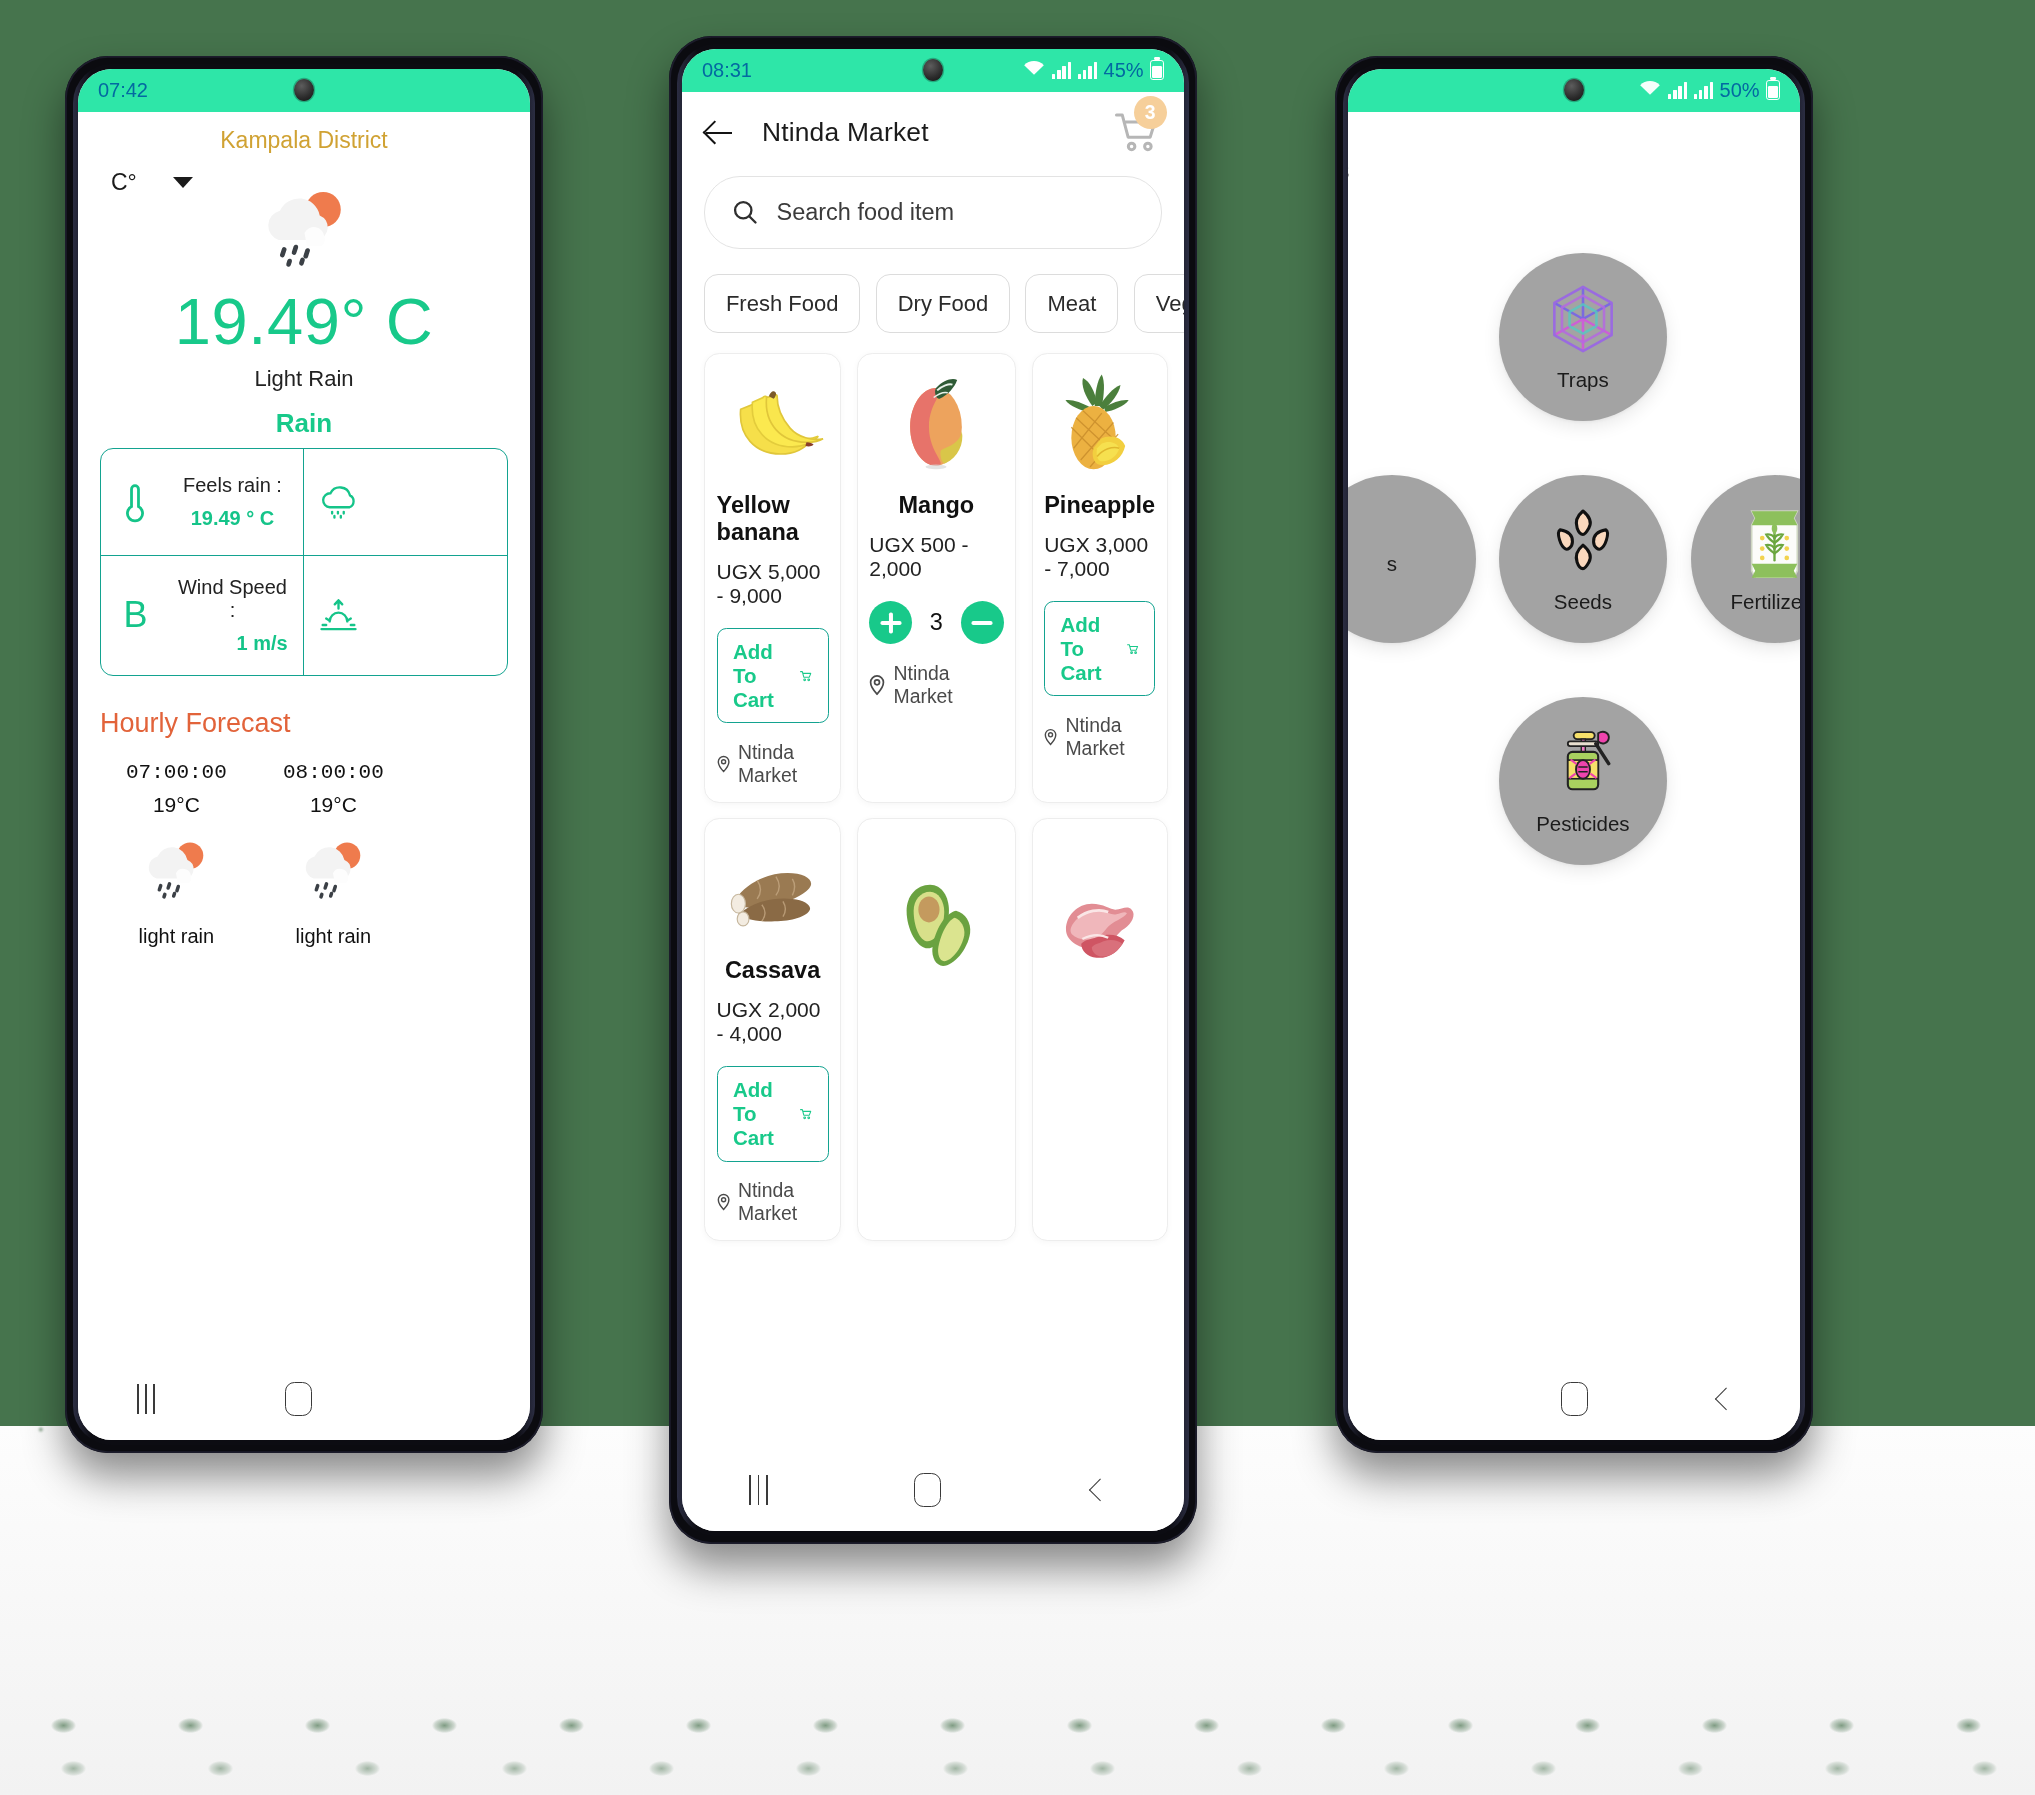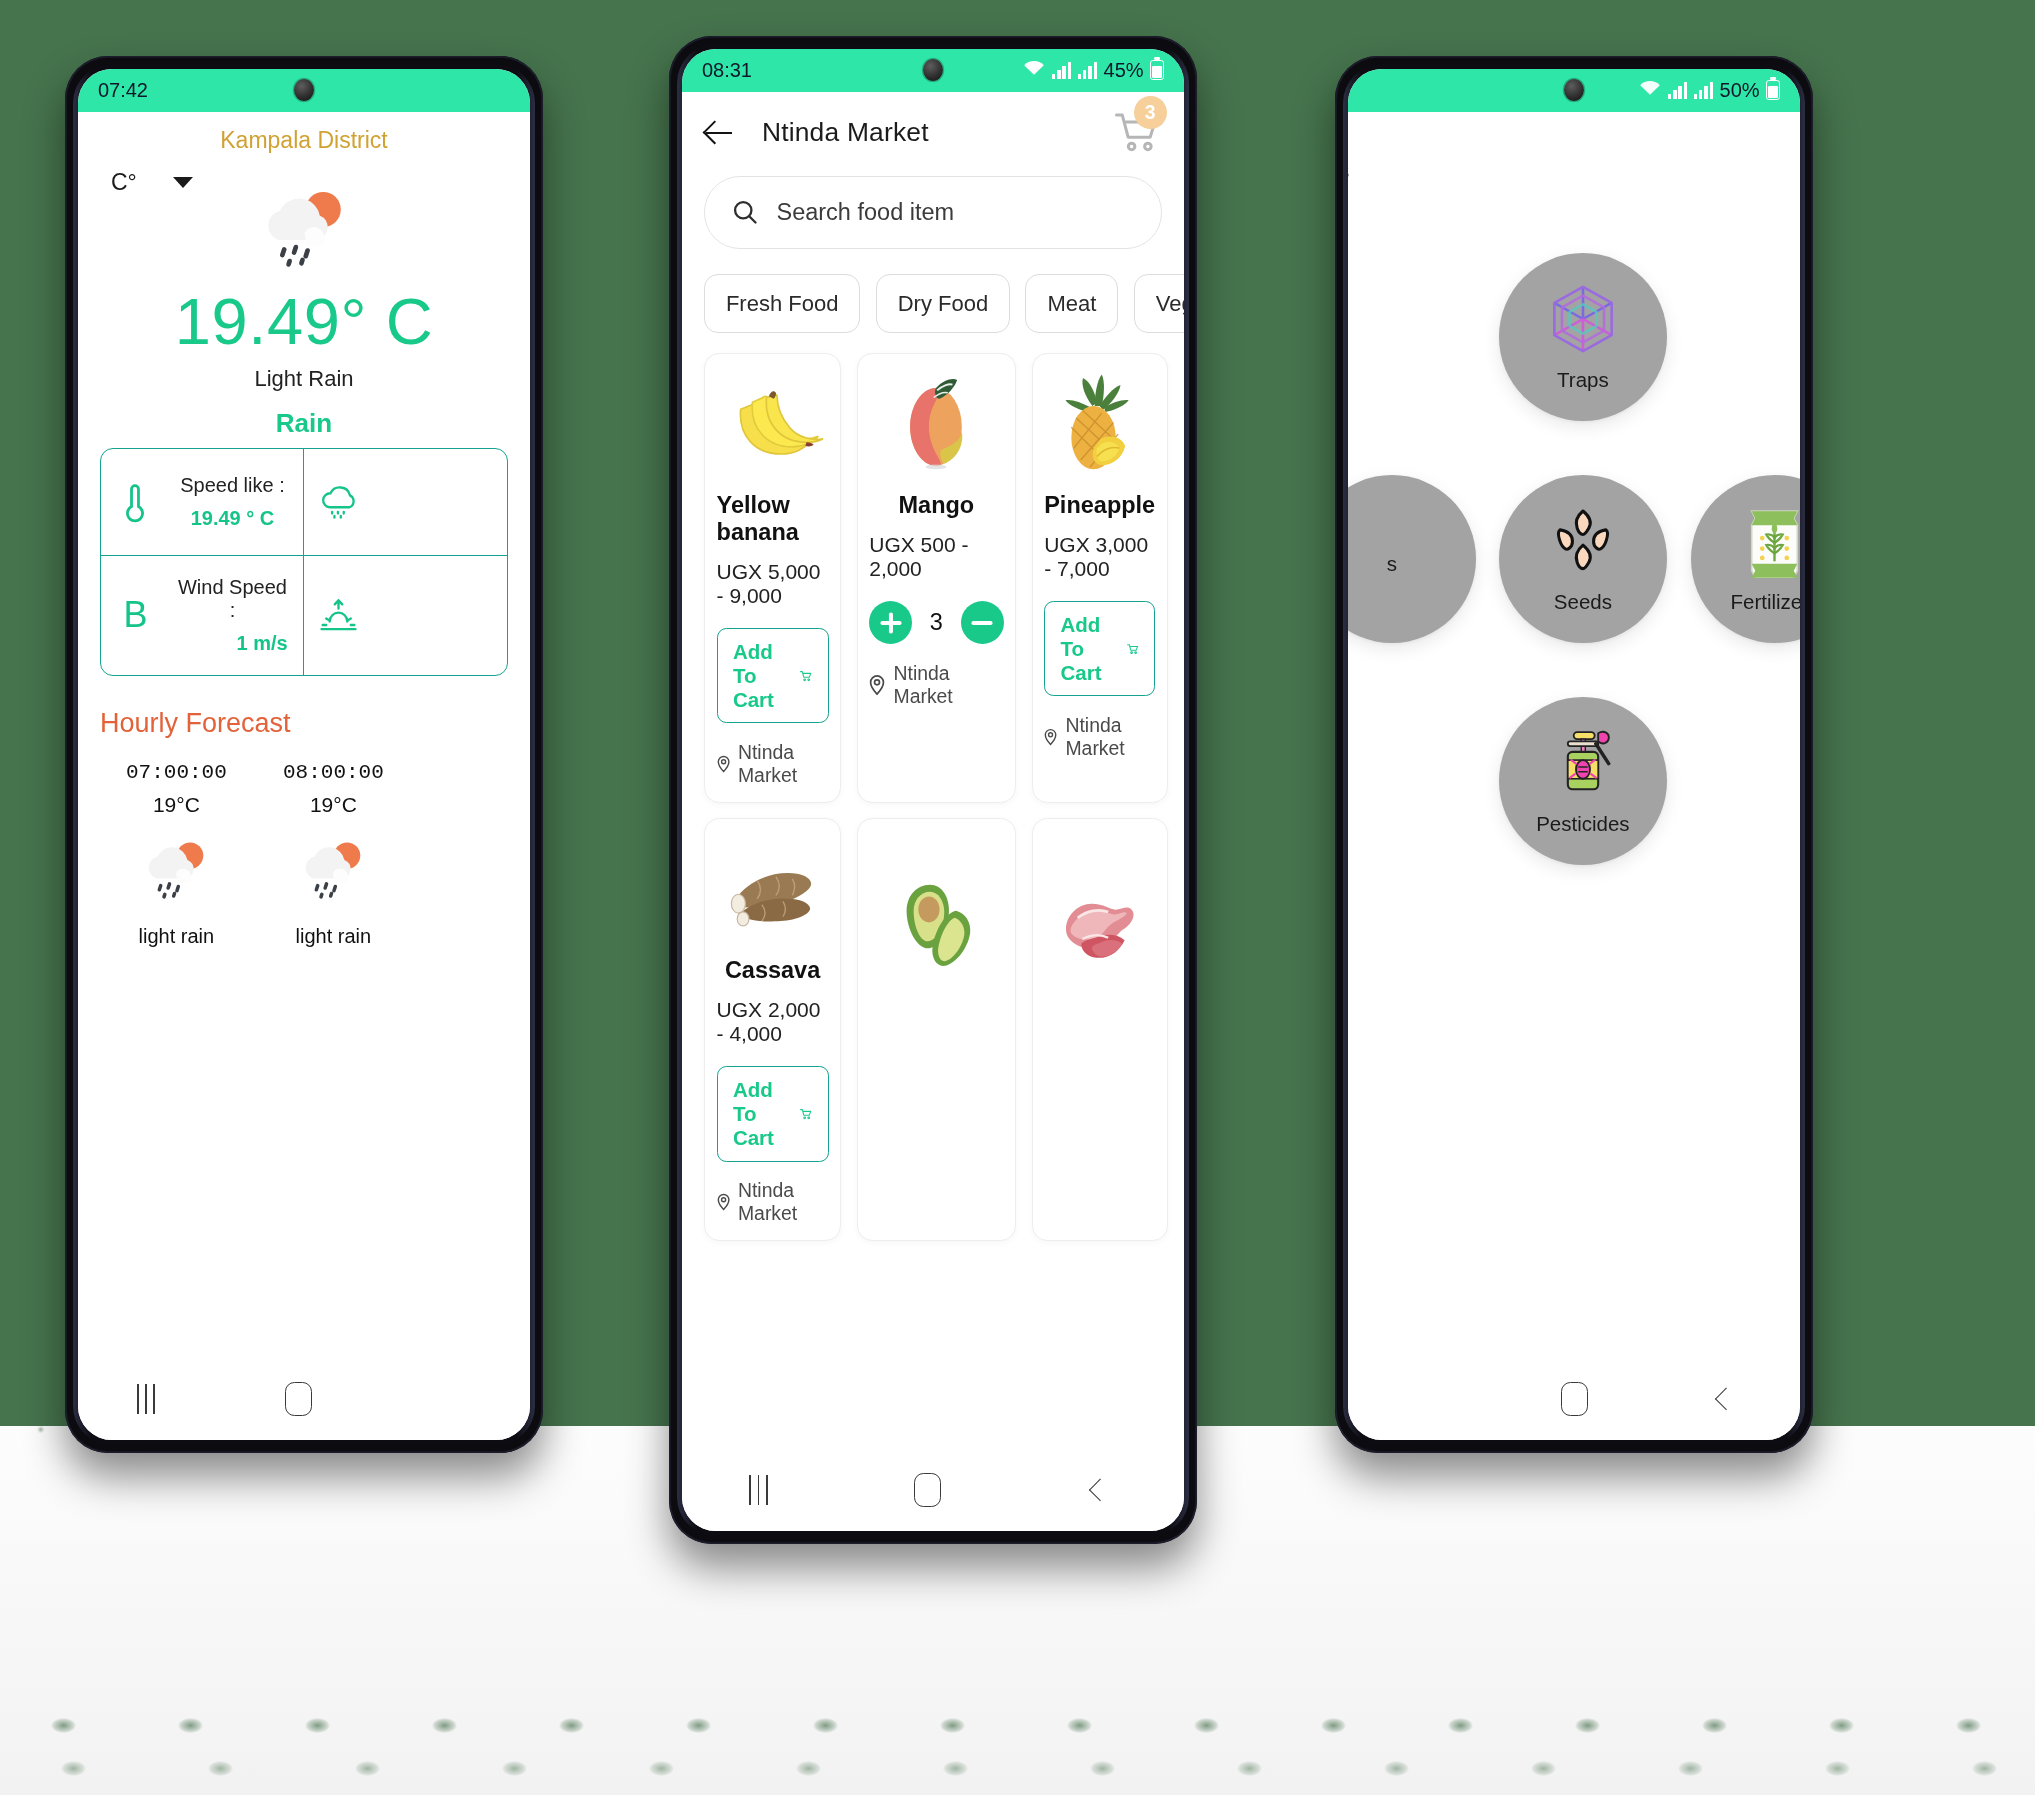--- a/index.html
+++ b/index.html
@@ -69,21 +69,21 @@
 
   
   #phone-left   { width: 478px;  height: 1397px; }
   #phone-right  { width: 478px;  height: 1397px; }
   #phone-center { width: 528px;  height: 1508px; }
 
   
   .statusbar {
     height: 43px; background: #2ee6a8;
     display: flex; align-items: center; justify-content: space-between;
-    padding: 0 20px; color: #0f172a; position: relative;
+    padding: 0 20px; color: #0369a1; position: relative;
     font-size: 20px; font-weight: 500;
   }
   .statusbar .punch {
     position: absolute; left: 50%; top: 50%; transform: translate(-50%,-50%);
     width: 20px; height: 22px; border-radius: 50%;
     background: radial-gradient(circle at 38% 32%, #5d5d5d 0%, #2b2b2b 60%, #111 100%);
     box-shadow: 0 0 0 1.2px rgba(0,0,0,.25);
   }
   .sb-right { display: flex; align-items: center; gap: 6.5px; }
   .ico { display: inline-block; }
@@ -243,21 +243,21 @@
     <div class="cond-main">Rain</div>
 
     <div class="grid-card">
       <div class="gcell">
         <span class="gico">
           <svg width="26" height="43" viewBox="0 0 22 37" fill="none" stroke="#15c489" stroke-width="2.4">
             <path d="M11 4a3 3 0 0 1 3 3v15a6.5 6.5 0 1 1-6 0V7a3 3 0 0 1 3-3z"></path>
           </svg>
         </span>
         <span class="gtext">
-          <span class="glabel" style="display:block">Speed like :</span>
+          <span class="glabel" style="display:block">Feels rain :</span>
           <span class="gvalue" style="display:block">19.49 ° C</span>
         </span>
       </div>
       <div class="gcell">
         <span class="gico">
           <svg width="41" height="36" viewBox="0 0 35 31" fill="none" stroke="#15c489" stroke-width="2">
             <path d="M10 20a6 6 0 0 1 .6-12 9 9 0 0 1 16.8 1.8A5.6 5.6 0 0 1 27 20z"></path>
             <g stroke-linecap="round">
                   <path d="M12 24v1.5"></path>
                   <path d="M17 24v1.5"></path>

